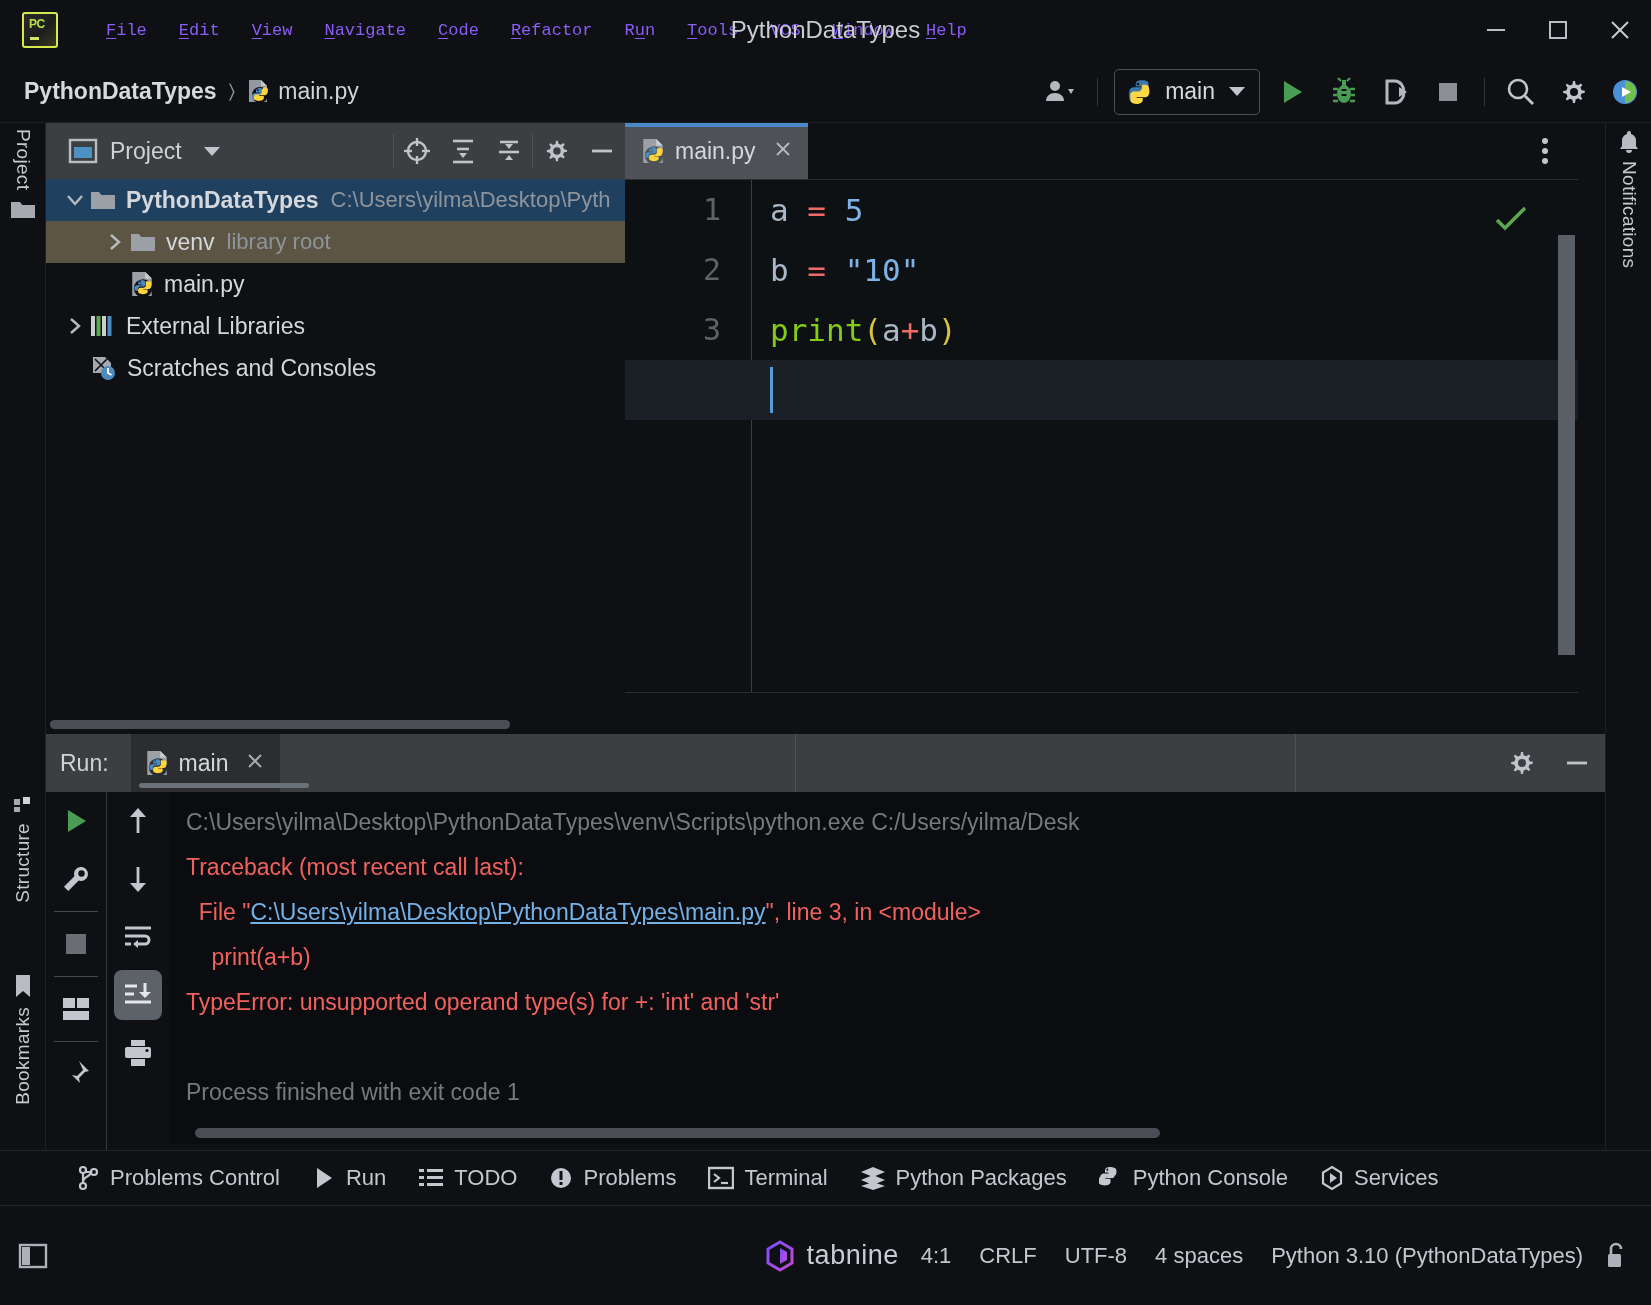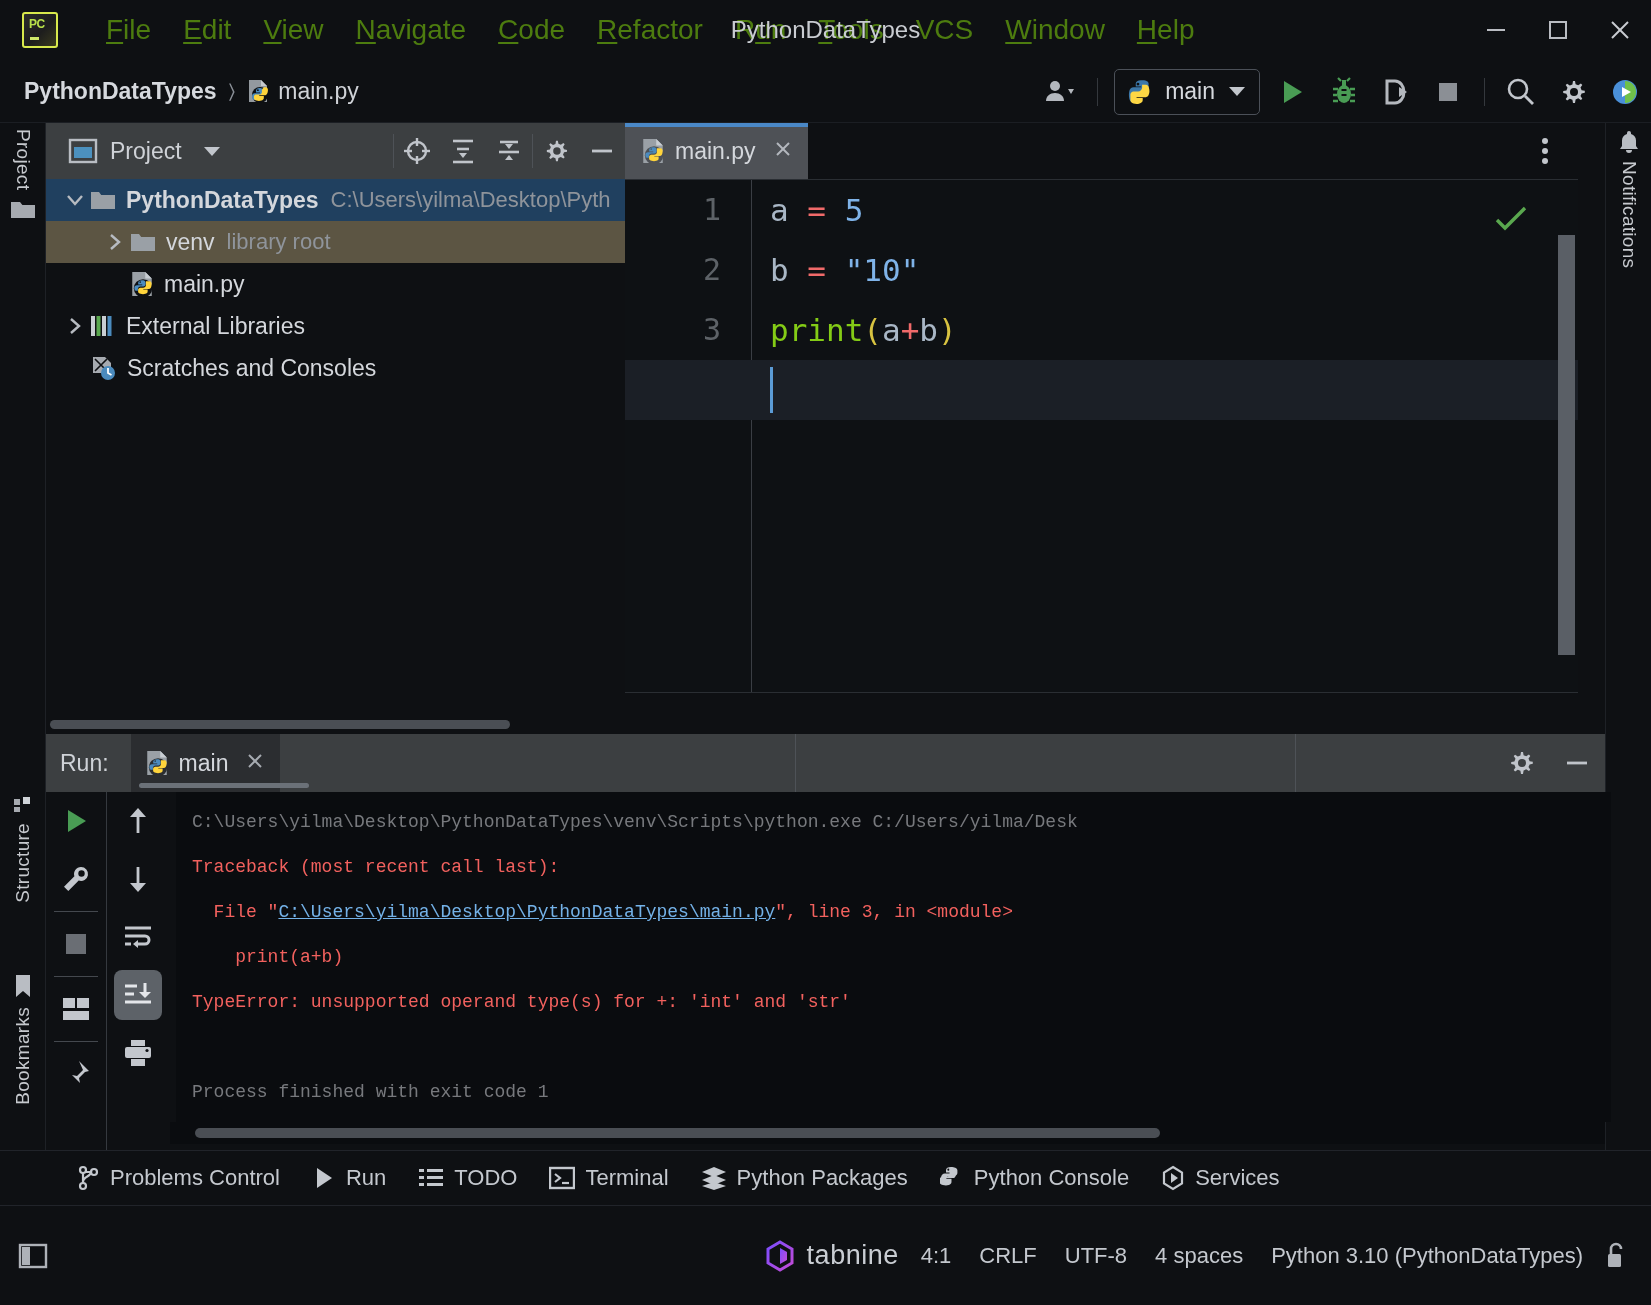--- a/index.html
+++ b/index.html
@@ -25,22 +25,22 @@
   .pc-logo .pc-txt {
     position:absolute; left:5px; top:3px; color:#b8e04a;
     font-size:12px; font-weight:bold; font-family:"Liberation Sans",sans-serif;
     letter-spacing:-0.5px;
   }
   .pc-logo .pc-bar {
     position:absolute; left:6px; bottom:6px; width:9px; height:3px; background:#cfe86a;
   }
   .menu { display:flex; align-items:center; margin-left:32px; }
   .menu-item {
-    color:#4d7c0f; font-size:28px; padding:4px 16px; cursor:default;
-    font-family:Liberation Sans, sans-serif; white-space:nowrap;
+    color:#8b5cf6; font-size:17px; padding:4px 16px; cursor:default;
+    font-family:Liberation Mono, monospace; white-space:nowrap;
   }
   .menu-item u { text-decoration: underline; text-underline-offset: 3px; }
   .win-title {
     position:absolute; left:0; top:0; width:1651px; height:60px;
     display:flex; align-items:center; justify-content:center;
     color:#c9ccd1; font-size:24px; pointer-events:none;
   }
   .win-ctrls { position:absolute; right:0; top:0; height:60px; display:flex; align-items:center; }
   .win-btn {
     width:62px; height:60px; display:flex; align-items:center; justify-content:center;
@@ -203,23 +203,23 @@
   .rt-btn { width:100%; height:58px; display:flex; align-items:center; justify-content:center; color:#c3c7cd; position:relative; }
   .rt-btn.active::before {
     content:""; position:absolute; left:7px; top:4px; width:48px; height:50px;
     background:#5d6268; border-radius:8px;
   }
   .rt-btn svg { position:relative; }
   .rt-hr { width:44px; height:1px; background:#44484e; margin:3px auto; }
   .run-tool-div { position:absolute; left:106px; top:792px; width:1px; height:360px; background:#35393f; }
 
   .console {
-    position:absolute; left:176px; top:792px; width:1435px; height:330px;
+    position:absolute; left:170px; top:792px; width:1435px; height:330px;
     background:#0a0c0f; overflow:hidden;
-    font-family:Liberation Mono, monospace; font-size:18px; line-height:45px;
+    font-family:Liberation Sans, sans-serif; font-size:23px; line-height:45px;
     white-space:pre;
   }
   .con-line { position:absolute; left:16px; white-space:pre; }
   .con-gray { color:#77797d; }
   .con-err { color:#f2615e; }
   .con-link { color:#74b2e8; text-decoration:underline; }
   .con-hscroll { position:absolute; left:170px; top:1122px; width:1435px; height:22px; background:#0a0c0f; }
   .con-hscroll .thumb { position:absolute; left:25px; top:6px; width:965px; height:10px; background:#4a4e54; border-radius:5px; }
 
   
@@ -721,20 +721,30 @@
             <rect x="1" y="17" width="5" height="3" fill="#c4c8ce"></rect>
             <rect x="9" y="3" width="16" height="3" fill="#c4c8ce"></rect>
             <rect x="9" y="10" width="16" height="3" fill="#c4c8ce"></rect>
             <rect x="9" y="17" width="16" height="3" fill="#c4c8ce"></rect>
           </svg>
         </span>
         <span>TODO</span>
       </div>
       <div class="twbtn">
         <span class="ti">
+          <svg width="24" height="24" viewBox="0 0 24 24">
+            <circle cx="12" cy="12" r="10" fill="#c4c8ce"></circle>
+            <rect x="10.5" y="5" width="3" height="9" fill="#0e1013"></rect>
+            <rect x="10.5" y="16" width="3" height="3" fill="#0e1013"></rect>
+          </svg>
+        </span>
+        <span>Problems</span>
+      </div>
+      <div class="twbtn">
+        <span class="ti">
           <svg width="26" height="24" viewBox="0 0 26 24">
             <rect x="1" y="2" width="24" height="20" fill="none" stroke="#c4c8ce" stroke-width="2.4"></rect>
             <path d="M6 8l5 4-5 4" fill="none" stroke="#c4c8ce" stroke-width="2.2"></path>
             <line x1="13" y1="17" x2="20" y2="17" stroke="#c4c8ce" stroke-width="2.2"></line>
           </svg>
         </span>
         <span>Terminal</span>
       </div>
       <div class="twbtn">
         <span class="ti">

